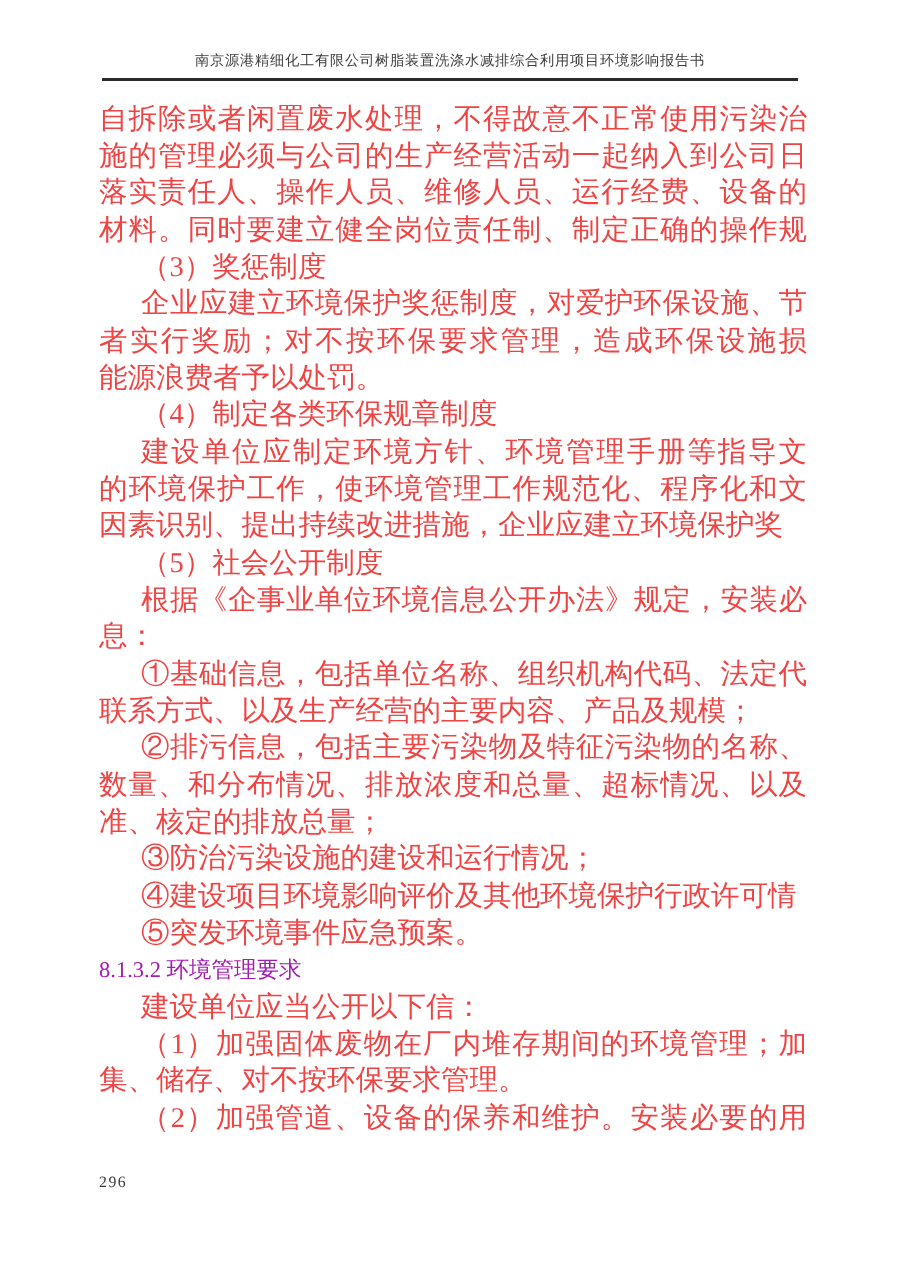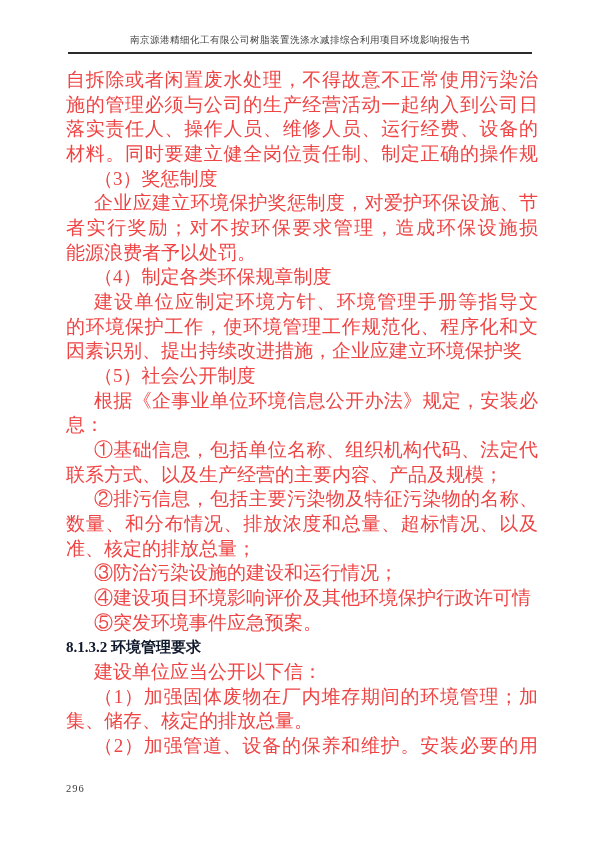--- a/index.html
+++ b/index.html
@@ -48,23 +48,23 @@
     font-size: 19px;
     color: #ef4444;
     overflow: hidden;
   }
   .line.indent { padding-left: 28px; }
   .line.justify {
     text-align: justify;
     text-align-last: justify;
   }
   .line.heading {
-    font-weight: bold;
+    font-weight: normal;
     font-size: 15px;
-    color: #0f172a;
+    color: #a21caf;
   }
   .footer {
     position: absolute;
     top: 778px;
     left: 66px;
     width: 472px;
     text-align: left;
   }
   .page-number {
     font-size: 10.5px;
@@ -101,21 +101,21 @@
       <div class="line">联系方式、以及生产经营的主要内容、产品及规模；</div>
       <div class="line indent justify">②排污信息，包括主要污染物及特征污染物的名称、排放方式、排放口</div>
       <div class="line justify">数量、和分布情况、排放浓度和总量、超标情况、以及执行的污染物排放标</div>
       <div class="line">准、核定的排放总量；</div>
       <div class="line indent">③防治污染设施的建设和运行情况；</div>
       <div class="line indent">④建设项目环境影响评价及其他环境保护行政许可情况；</div>
       <div class="line indent">⑤突发环境事件应急预案。</div>
       <div class="line heading">8.1.3.2 环境管理要求</div>
       <div class="line indent">建设单位应当公开以下信：</div>
       <div class="line indent justify">（1）加强固体废物在厂内堆存期间的环境管理；加强对危险固废的收</div>
-      <div class="line">集、储存、核定的排放总量。</div>
+      <div class="line">集、储存、对不按环保要求管理。</div>
       <div class="line indent justify">（2）加强管道、设备的保养和维护。安装必要的用水监测仪表，减少</div>
     </div>
 
   <div class="footer">
     <span class="page-number">296</span>
   </div>
 
 </div>
 
 </body></html>

